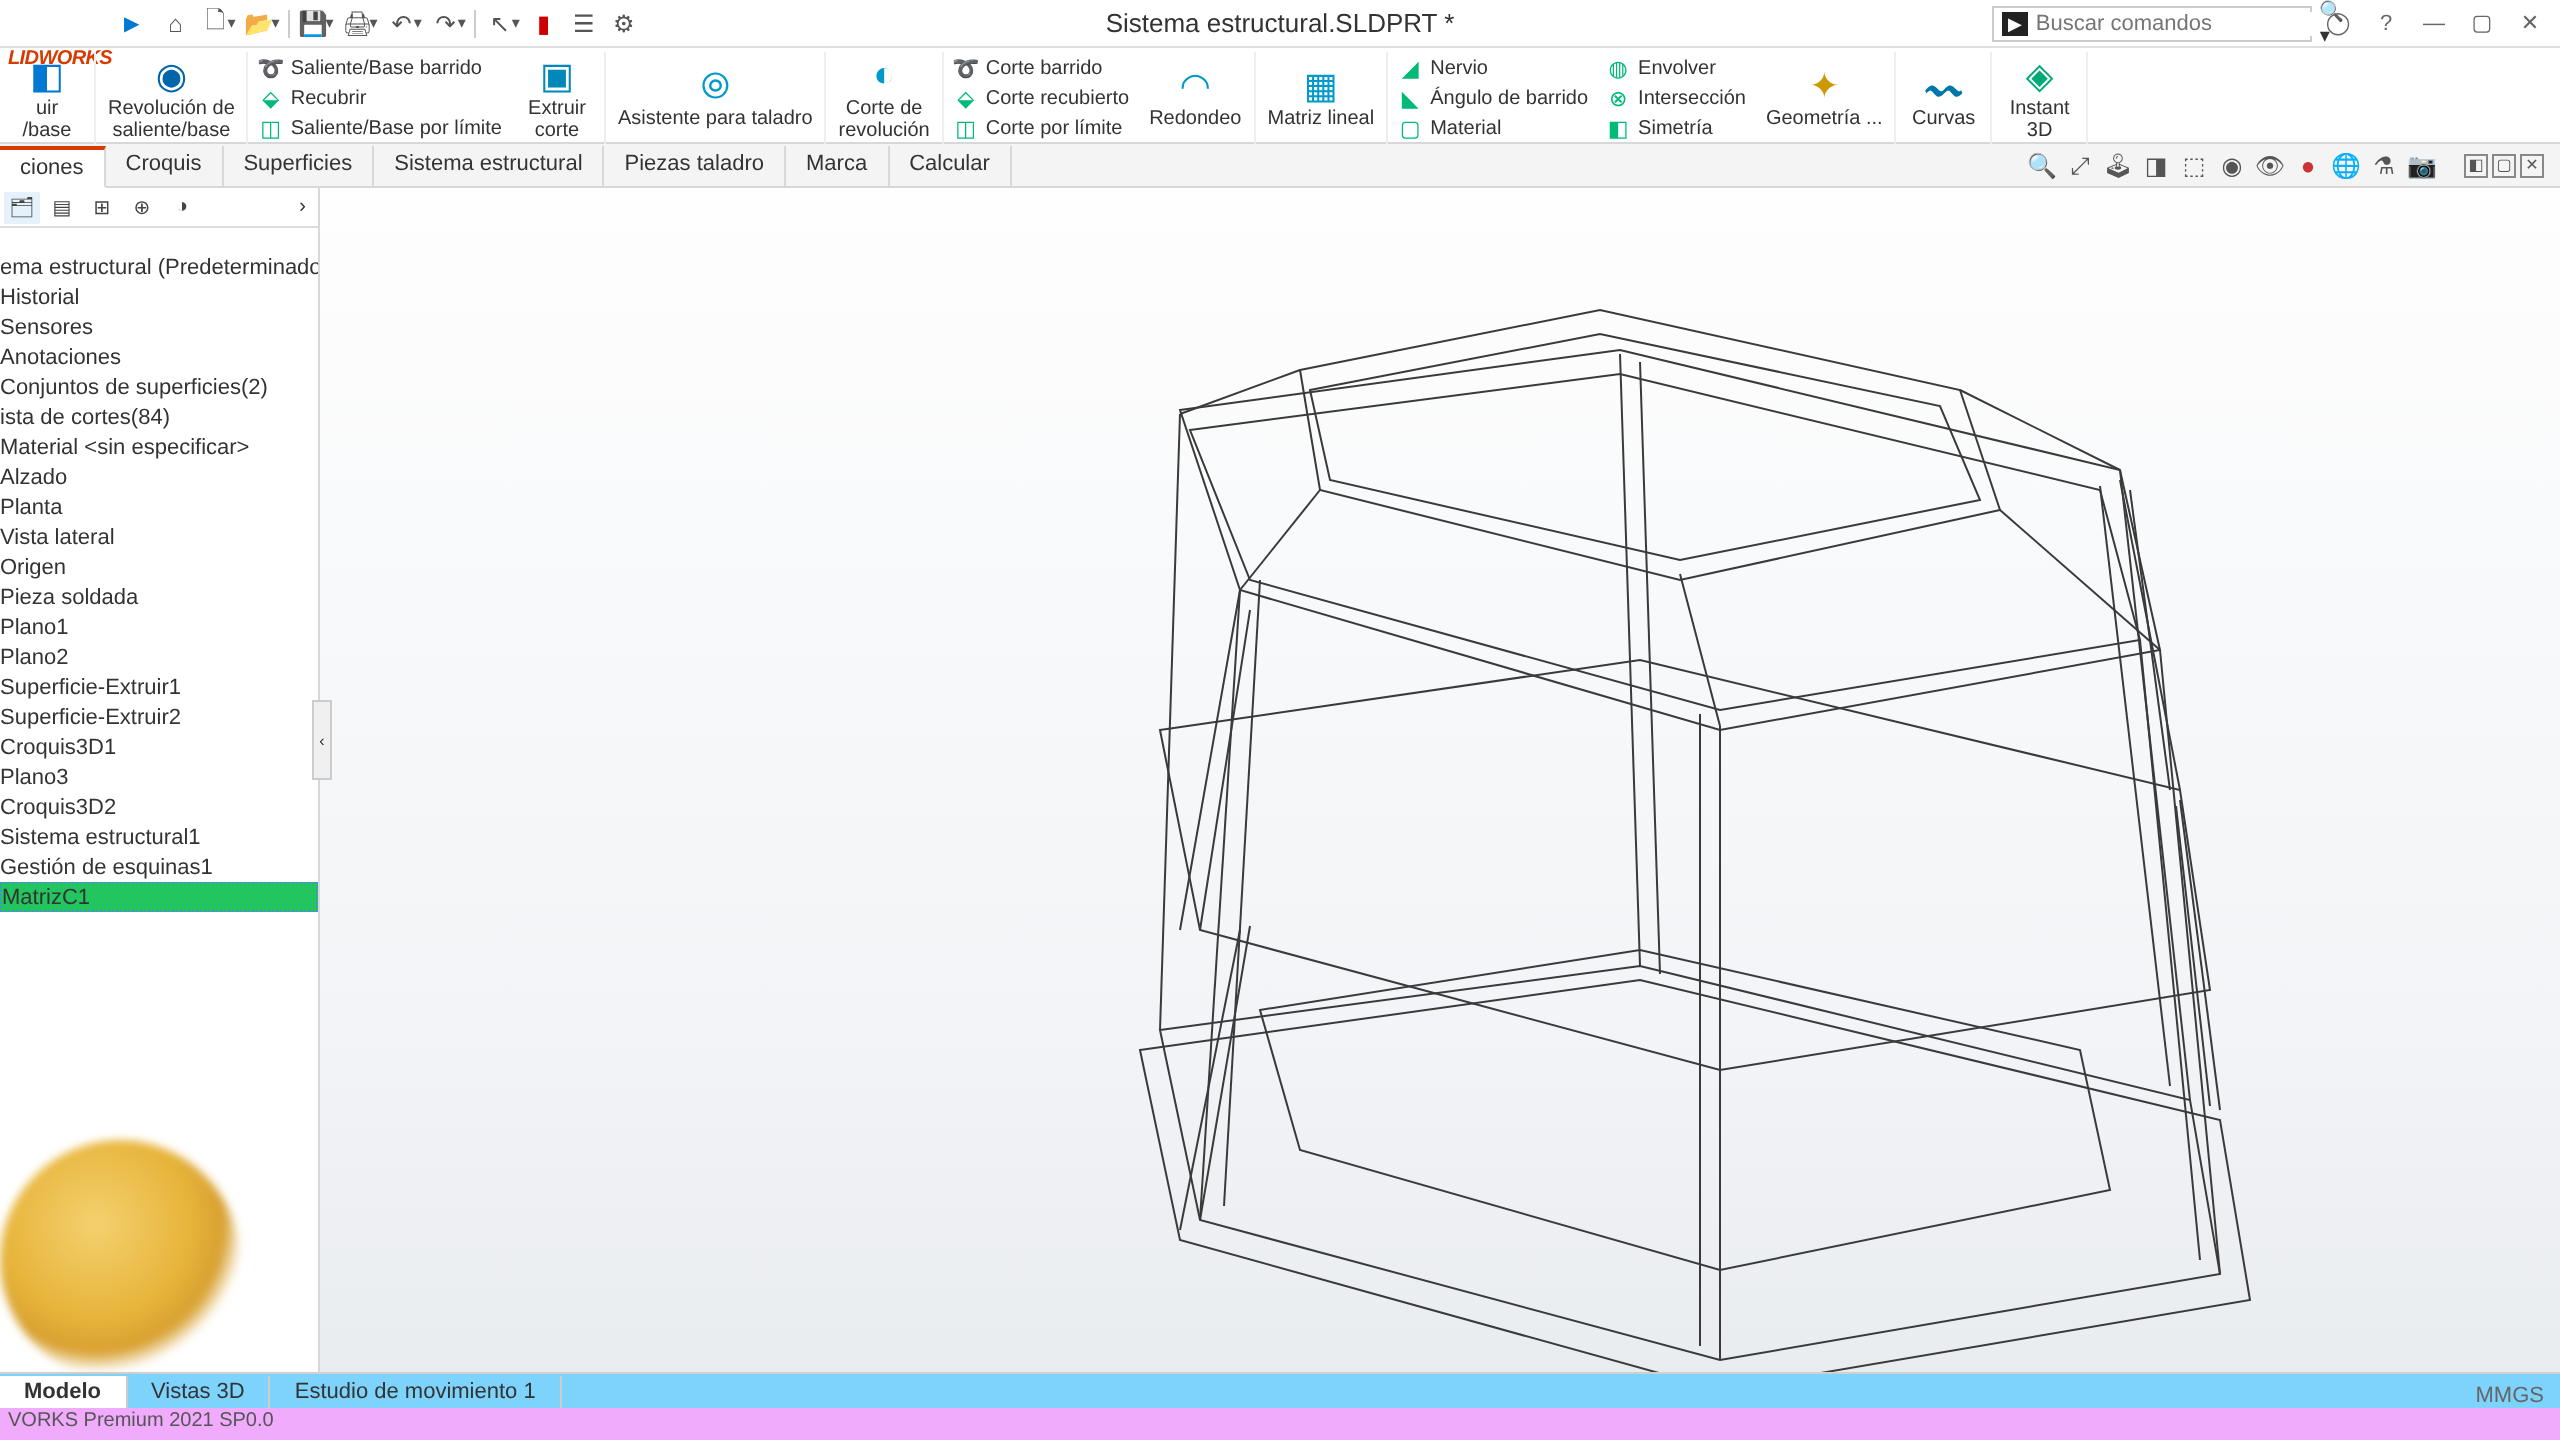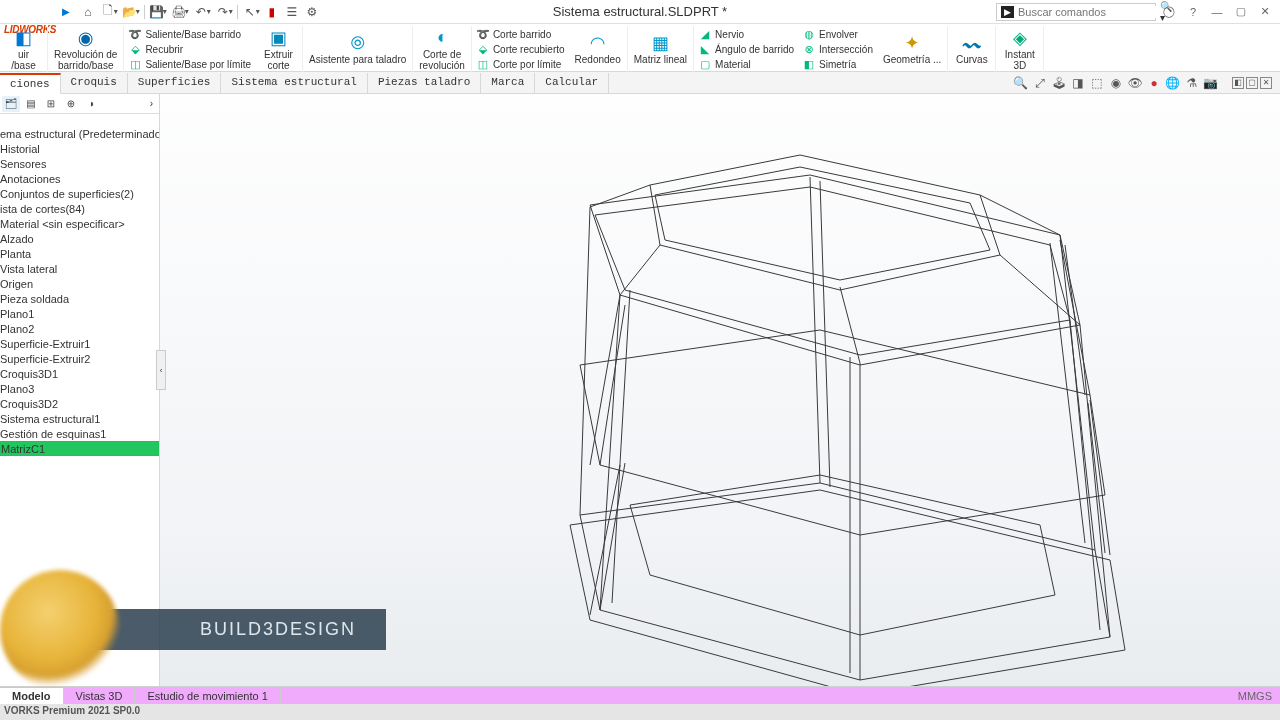--- a/index.html
+++ b/index.html
@@ -20,21 +20,21 @@
   .ribbon { height:48px; background:#fff; display:flex; align-items:flex-start; padding:2px 0 0 0; border-bottom:1px solid #d8d8d8; gap:0;}
   .rgroup { display:flex; flex-direction:column; align-items:center; padding:0 6px; border-right:1px solid #eee; height:46px; justify-content:center;}
   .rgroup.big { flex-direction:column; min-width:48px;}
   .rbig-icon { font-size:18px; height:20px; display:flex; align-items:center; justify-content:center; color:#0078d4;}
   .rlabel { font-size:10px; text-align:center; line-height:1.1; color:#333; margin-top:1px;}
   .rstack { display:flex; flex-direction:column; gap:0; justify-content:center; height:46px; padding:0 4px;}
   .rrow { display:flex; align-items:center; gap:3px; font-size:10px; color:#333; white-space:nowrap; height:15px;}
   .rrow .ic { width:14px; height:14px; display:inline-flex; align-items:center; justify-content:center; font-size:11px; color:#0b7;}
 
   .tabbar { height:22px; background:#f4f4f4; display:flex; align-items:center; border-bottom:1px solid #d8d8d8; font-size:11px;}
-  .tab { padding:3px 10px; border-right:1px solid #d8d8d8; cursor:pointer; background:#f4f4f4;font-family:Liberation Mono, monospace;}
+  .tab { padding:3px 10px; border-right:1px solid #d8d8d8; cursor:pointer; background:#f4f4f4;}
   .tab.active { background:#fff; border-top:2px solid #d83b01; border-bottom:1px solid #fff; margin-bottom:-1px;}
   .view-tools { margin-left:auto; display:flex; gap:3px; padding-right:8px; color:#555; font-size:12px; align-items:center;}
   .vt { width:16px; height:16px; display:flex; align-items:center; justify-content:center; cursor:pointer;}
   .pane-btns { display:flex; gap:2px; margin-left:10px;}
   .pane-btns span{ width:12px;height:12px;border:1px solid #888;font-size:8px;display:flex;align-items:center;justify-content:center;}
 
   .workspace { display:flex; height:602px; }
   .sidebar { width:160px; background:#fff; border-right:1px solid #d8d8d8; display:flex; flex-direction:column; overflow:hidden;}
   .side-tabs { height:20px; display:flex; align-items:center; gap:2px; border-bottom:1px solid #ddd; padding:0 2px;}
   .stab { width:18px; height:16px; display:flex; align-items:center; justify-content:center; font-size:10px; color:#444; cursor:pointer;}
@@ -42,26 +42,26 @@
   .side-collapse{ margin-left:auto; font-size:10px; padding:0 4px; cursor:pointer;}
   .tree { padding:2px 0 2px 0; flex:1; overflow:hidden;}
   .tree-item { font-size:11px; padding:1.5px 0 1.5px 0; white-space:nowrap; overflow:hidden; cursor:pointer;}
   .tree-item.sel { background:#22c55e; border:1px dotted #4a90d9; padding:0.5px 0 0.5px 0;}
   .collapse-handle { position:absolute; left:156px; top:350px; width:10px; height:40px; background:#f0f0f0; border:1px solid #ccc; display:flex; align-items:center; justify-content:center; font-size:8px; cursor:pointer; z-index:3;}
 
   .viewport { flex:1; background:linear-gradient(180deg,#fefefe 0%,#f2f4f7 70%,#e9ecef 100%); position:relative; overflow:hidden;}
   .viewport svg { width:100%; height:100%; }
   .viewport svg line, .viewport svg path { stroke:#3a3a3a; stroke-width:1; fill:none;}
 
-  .bottom-tabs { position:absolute; bottom:16px; left:0; right:0; height:18px; background:#f0abfc; border-top:1px solid #d0d0d0; display:flex; align-items:center; font-size:11px;}
+  .bottom-tabs { position:absolute; bottom:16px; left:0; right:0; height:18px; background:#7dd3fc; border-top:1px solid #d0d0d0; display:flex; align-items:flex-end; font-size:11px;}
   .btab { padding:2px 12px; border-right:1px solid #ccc; cursor:pointer;}
   .btab.active { background:#fff; font-weight:bold;}
   .units { margin-left:auto; padding:0 8px; color:#666;}
 
-  .statusbar { position:absolute; bottom:0; left:0; right:0; height:16px; font-size:10px; color:#555; padding:1px 4px; background:#e5e5e5;font-weight:bold;}
+  .statusbar { position:absolute; bottom:0; left:0; right:0; height:16px; font-size:10px; color:#555; padding:1px 4px; background:#f0abfc;}
 
   
   .overlay { position:absolute; left:0; bottom:30px; display:flex; align-items:center; z-index:5;}
   .orb { width:120px; height:120px; border-radius:50%; background:radial-gradient(circle at 40% 35%, #f4d06f 0%, #e7b43a 45%, #d8a030 60%, rgba(216,160,48,0) 70%); filter:blur(2px); margin-right:-40px; z-index:6;}
   .card { background:#2c3e4f; color:#e8eef3; padding:14px 30px 6px 60px; min-width:600px; box-shadow:0 2px 8px rgba(0,0,0,0.3);}
   .card h1 { font-size:26px; font-weight:300; letter-spacing:0.3px;}
   .card-sub { background:rgba(44,62,79,0.85); color:#dfe6eb; padding:10px 30px 10px 120px; font-size:18px; letter-spacing:2px; font-weight:300; margin-top:-2px;}
   .overlay-col{ display:flex; flex-direction:column;}
 </style>
 </head>
@@ -105,21 +105,21 @@
   </div>
 </div>
 
 <div class="ribbon">
   <div class="rgroup big">
     <div class="rbig-icon">◧</div>
     <div class="rlabel"><span>uir</span><br><span>/base</span></div>
   </div>
   <div class="rgroup big">
     <div class="rbig-icon" style="color:#06a">◉</div>
-    <div class="rlabel"><span>Revolución de</span><br><span>barrido/base</span></div>
+    <div class="rlabel"><span>Revolución de</span><br><span>saliente/base</span></div>
   </div>
   <div class="rstack">
     <div class="rrow">
         <span class="ic">➰</span>
         <span>Saliente/Base barrido</span>
       </div>
     <div class="rrow">
         <span class="ic">⬙</span>
         <span>Recubrir</span>
       </div>
@@ -325,15 +325,14 @@
       <div class="btab">Estudio de movimiento 1</div>
     </div>
   <span class="units">MMGS</span>
 </div>
 
 <div class="statusbar">VORKS Premium 2021 SP0.0</div>
 
 <div class="overlay">
   <div class="orb"></div>
   <div class="overlay-col">
-    <div class="card-sub">BUILD3DESIGN</div>
   </div>
 </div>
 
 </body></html>

